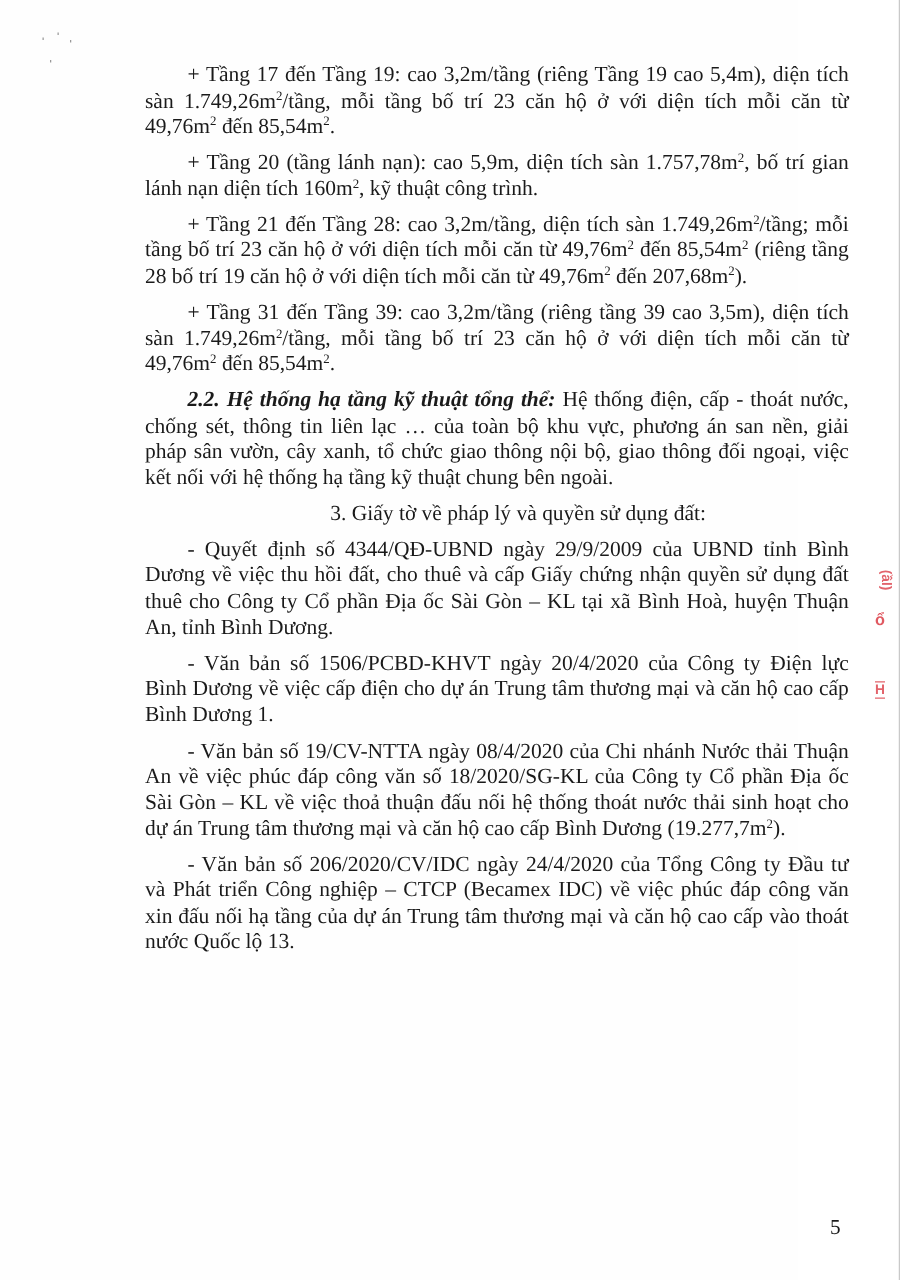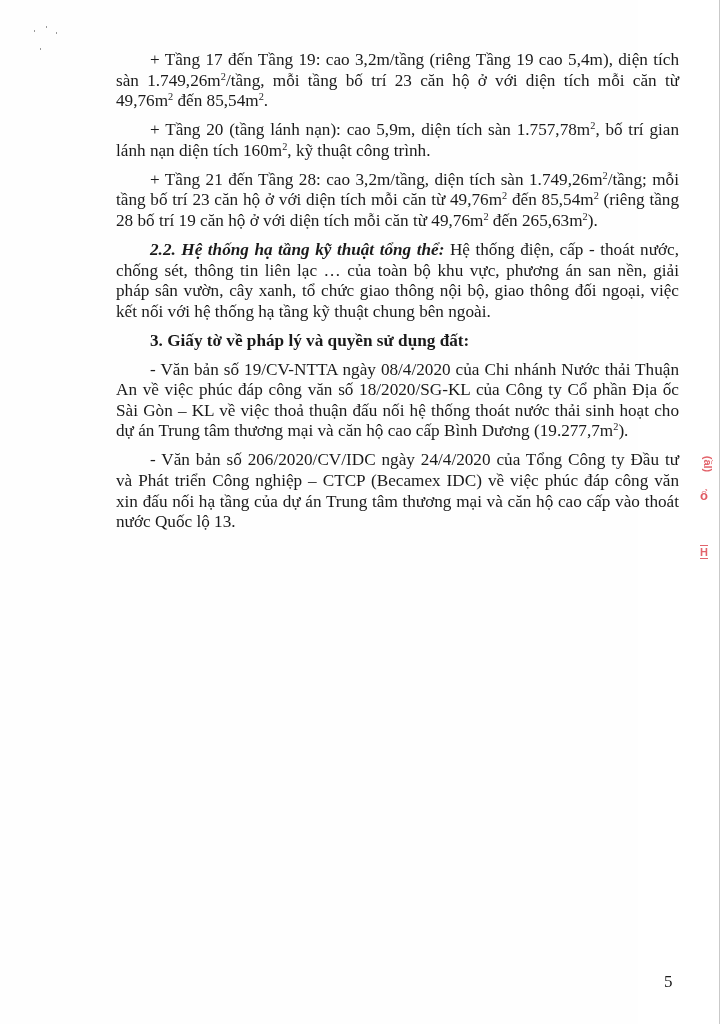--- a/index.html
+++ b/index.html
@@ -2,21 +2,21 @@
 <html><head>
 <meta charset="utf-8">
 <style>
   html, body { margin:0; padding:0; background:#ffffff; }
   body { width:725px; height:1024px; position:relative; overflow:hidden;
          font-family:"Liberation Serif", "DejaVu Serif", serif; color:#1a1a1a; }
   .page { position:absolute; left:0; top:0; width:638px; height:1024px; background:#fefefe; }
   .right-edge { position:absolute; left:719px; top:0; width:1px; height:1024px; background:#c9c9c9; }
   .content { position:absolute; left:116px; top:50px; width:563px; font-size:17.2px; line-height:20.6px; }
   .para { margin:0 0 8.4px 0; text-indent:34px; text-align:justify; }
-  .heading { margin:0 0 8.4px 0; text-indent:34px; font-weight:bold; }
+  .heading { margin:0 0 8.4px 0; text-indent:34px; font-weight:normal;text-align:center; }
   .bi { font-weight:bold; font-style:italic; }
   sup { font-size:0.6em; line-height:0; vertical-align:0.55em; }
   .page-number { position:absolute; left:664px; top:972px; font-size:17px; }
   .stamp { position:absolute; left:700px; color:#d9303a; font-family:"Liberation Sans", sans-serif; font-weight:bold; }
   .stamp.s1 { top:458px; font-size:11px; transform:rotate(90deg); opacity:0.75; }
   .stamp.s2 { top:488px; font-size:13px; opacity:0.8; }
   .stamp.s3 { top:490px; font-size:18px; letter-spacing:-1px; opacity:0.85;margin-left:27px; }
   .stamp.s4 { top:545px; font-size:11px; border-top:1px solid #d9303a; border-bottom:1px solid #d9303a; line-height:12px; opacity:0.75; }
   .specks { position:absolute; left:30px; top:20px; width:40px; height:30px; }
   .specks i { position:absolute; width:1px; height:2px; background:#999; }
@@ -31,29 +31,32 @@
       <i style="left:26px;top:12px"></i>
       <i style="left:10px;top:28px"></i>
   </div>
 
   <div class="content">
 
     <p class="para"><span>+ Tầng 17 đến Tầng 19: cao 3,2m/tầng (riêng Tầng 19 cao 5,4m), diện tích sàn 1.749,26m</span><sup>2</sup><span>/tầng, mỗi tầng bố trí 23 căn hộ ở với diện tích mỗi căn từ 49,76m</span><sup>2</sup><span> đến 85,54m</span><sup>2</sup><span>.</span></p>
 
     <p class="para"><span>+ Tầng 20 (tầng lánh nạn): cao 5,9m, diện tích sàn 1.757,78m</span><sup>2</sup><span>, bố trí gian lánh nạn diện tích 160m</span><sup>2</sup><span>, kỹ thuật công trình.</span></p>
 
-    <p class="para"><span>+ Tầng 21 đến Tầng 28: cao 3,2m/tầng, diện tích sàn 1.749,26m</span><sup>2</sup><span>/tầng; mỗi tầng bố trí 23 căn hộ ở với diện tích mỗi căn từ 49,76m</span><sup>2</sup><span> đến 85,54m</span><sup>2</sup><span> (riêng tầng 28 bố trí 19 căn hộ ở với diện tích mỗi căn từ 49,76m</span><sup>2</sup><span> đến 265,63m</span><sup>2</sup><span>).</span></p>
+    <p class="para"><span>+ Tầng 21 đến Tầng 28: cao 3,2m/tầng, diện tích sàn 1.749,26m</span><sup>2</sup><span>/tầng; mỗi tầng bố trí 23 căn hộ ở với diện tích mỗi căn từ 49,76m</span><sup>2</sup><span> đến 85,54m</span><sup>2</sup><span> (riêng tầng 28 bố trí 19 căn hộ ở với diện tích mỗi căn từ 49,76m</span><sup>2</sup><span> đến 207,68m</span><sup>2</sup><span>).</span></p>
 
 
+    <p class="para"><span>+ Tầng 31 đến Tầng 39: cao 3,2m/tầng (riêng tầng 39 cao 3,5m), diện tích sàn 1.749,26m</span><sup>2</sup><span>/tầng, mỗi tầng bố trí 23 căn hộ ở với diện tích mỗi căn từ 49,76m</span><sup>2</sup><span> đến 85,54m</span><sup>2</sup><span>.</span></p>
 
 
     <p class="para"><span class="bi">2.2. Hệ thống hạ tầng kỹ thuật tổng thể:</span><span> Hệ thống điện, cấp - thoát nước, chống sét, thông tin liên lạc … của toàn bộ khu vực, phương án san nền, giải pháp sân vườn, cây xanh, tổ chức giao thông nội bộ, giao thông đối ngoại, việc kết nối với hệ thống hạ tầng kỹ thuật chung bên ngoài.</span></p>
 
     <p class="heading">3. Giấy tờ về pháp lý và quyền sử dụng đất:</p>
 
+    <p class="para">- Quyết định số 4344/QĐ-UBND ngày 29/9/2009 của UBND tỉnh Bình Dương về việc thu hồi đất, cho thuê và cấp Giấy chứng nhận quyền sử dụng đất thuê cho Công ty Cổ phần Địa ốc Sài Gòn – KL tại xã Bình Hoà, huyện Thuận An, tỉnh Bình Dương.</p>
+    <p class="para">- Văn bản số 1506/PCBD-KHVT ngày 20/4/2020 của Công ty Điện lực Bình Dương về việc cấp điện cho dự án Trung tâm thương mại và căn hộ cao cấp Bình Dương 1.</p>
     <p class="para"><span>- Văn bản số 19/CV-NTTA ngày 08/4/2020 của Chi nhánh Nước thải Thuận An về việc phúc đáp công văn số 18/2020/SG-KL của Công ty Cổ phần Địa ốc Sài Gòn – KL về việc thoả thuận đấu nối hệ thống thoát nước thải sinh hoạt cho dự án Trung tâm thương mại và căn hộ cao cấp Bình Dương (19.277,7m</span><sup>2</sup><span>).</span></p>
     <p class="para">- Văn bản số 206/2020/CV/IDC ngày 24/4/2020 của Tổng Công ty Đầu tư và Phát triển Công nghiệp – CTCP (Becamex IDC) về việc phúc đáp công văn xin đấu nối hạ tầng của dự án Trung tâm thương mại và căn hộ cao cấp vào thoát nước Quốc lộ 13.</p>
 
   </div>
 
   <div class="page-number">5</div>
 
   <div class="stamp s1">(ầl)</div>
   <div class="stamp s2">ổ</div>
   <div class="stamp s3">DI</div>

